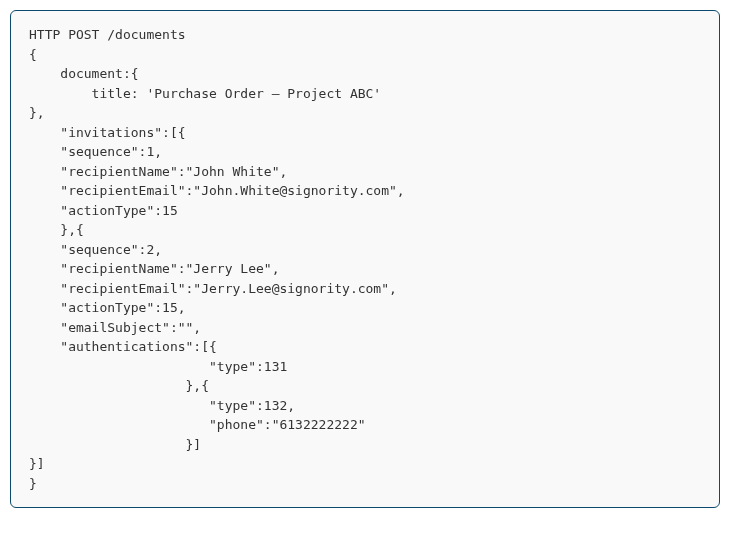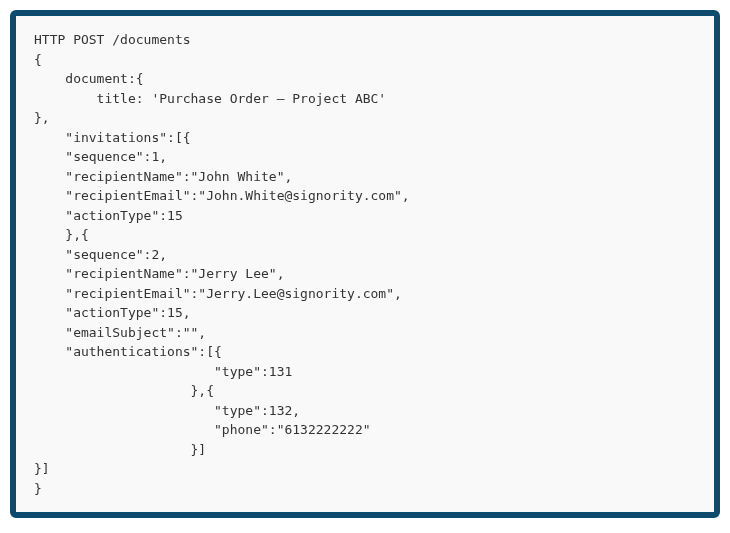--- a/index.html
+++ b/index.html
@@ -5,21 +5,21 @@
   html, body {
     margin: 0;
     padding: 0;
     background: #ffffff;
   }
   .code-block {
     box-sizing: border-box;
     width: 710px;
     margin: 10px;
     background: #f9f9f9;
-    border: 6px solid #0c4a6e;
+    border: 1px solid #0c4a6e;
     border-radius: 6px;
     padding: 14px 18px 14px 18px;
     font-family: "Lucida Console", "Consolas", "Menlo", monospace;
     font-size: 13px;
     line-height: 1.5;
     color: #333333;
     white-space: pre;
     overflow: hidden;
   }
   .code-block .line {

